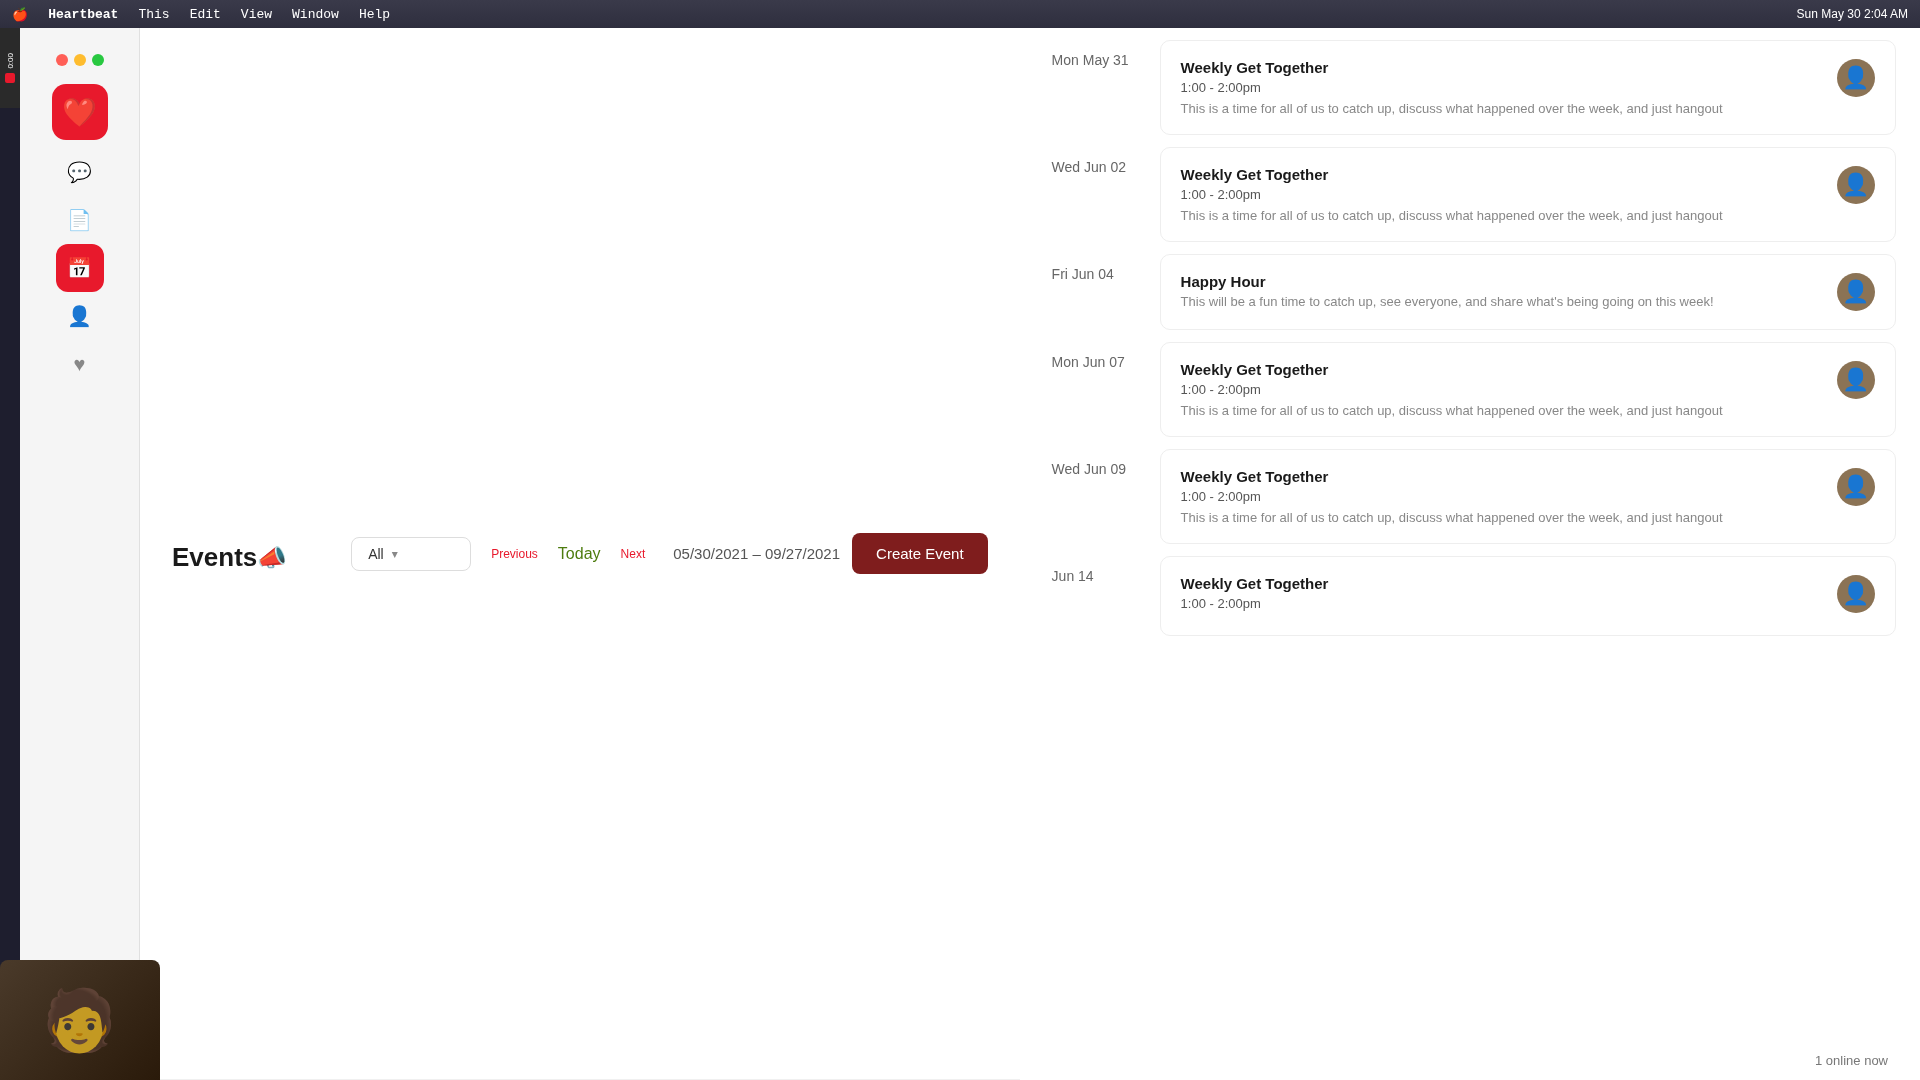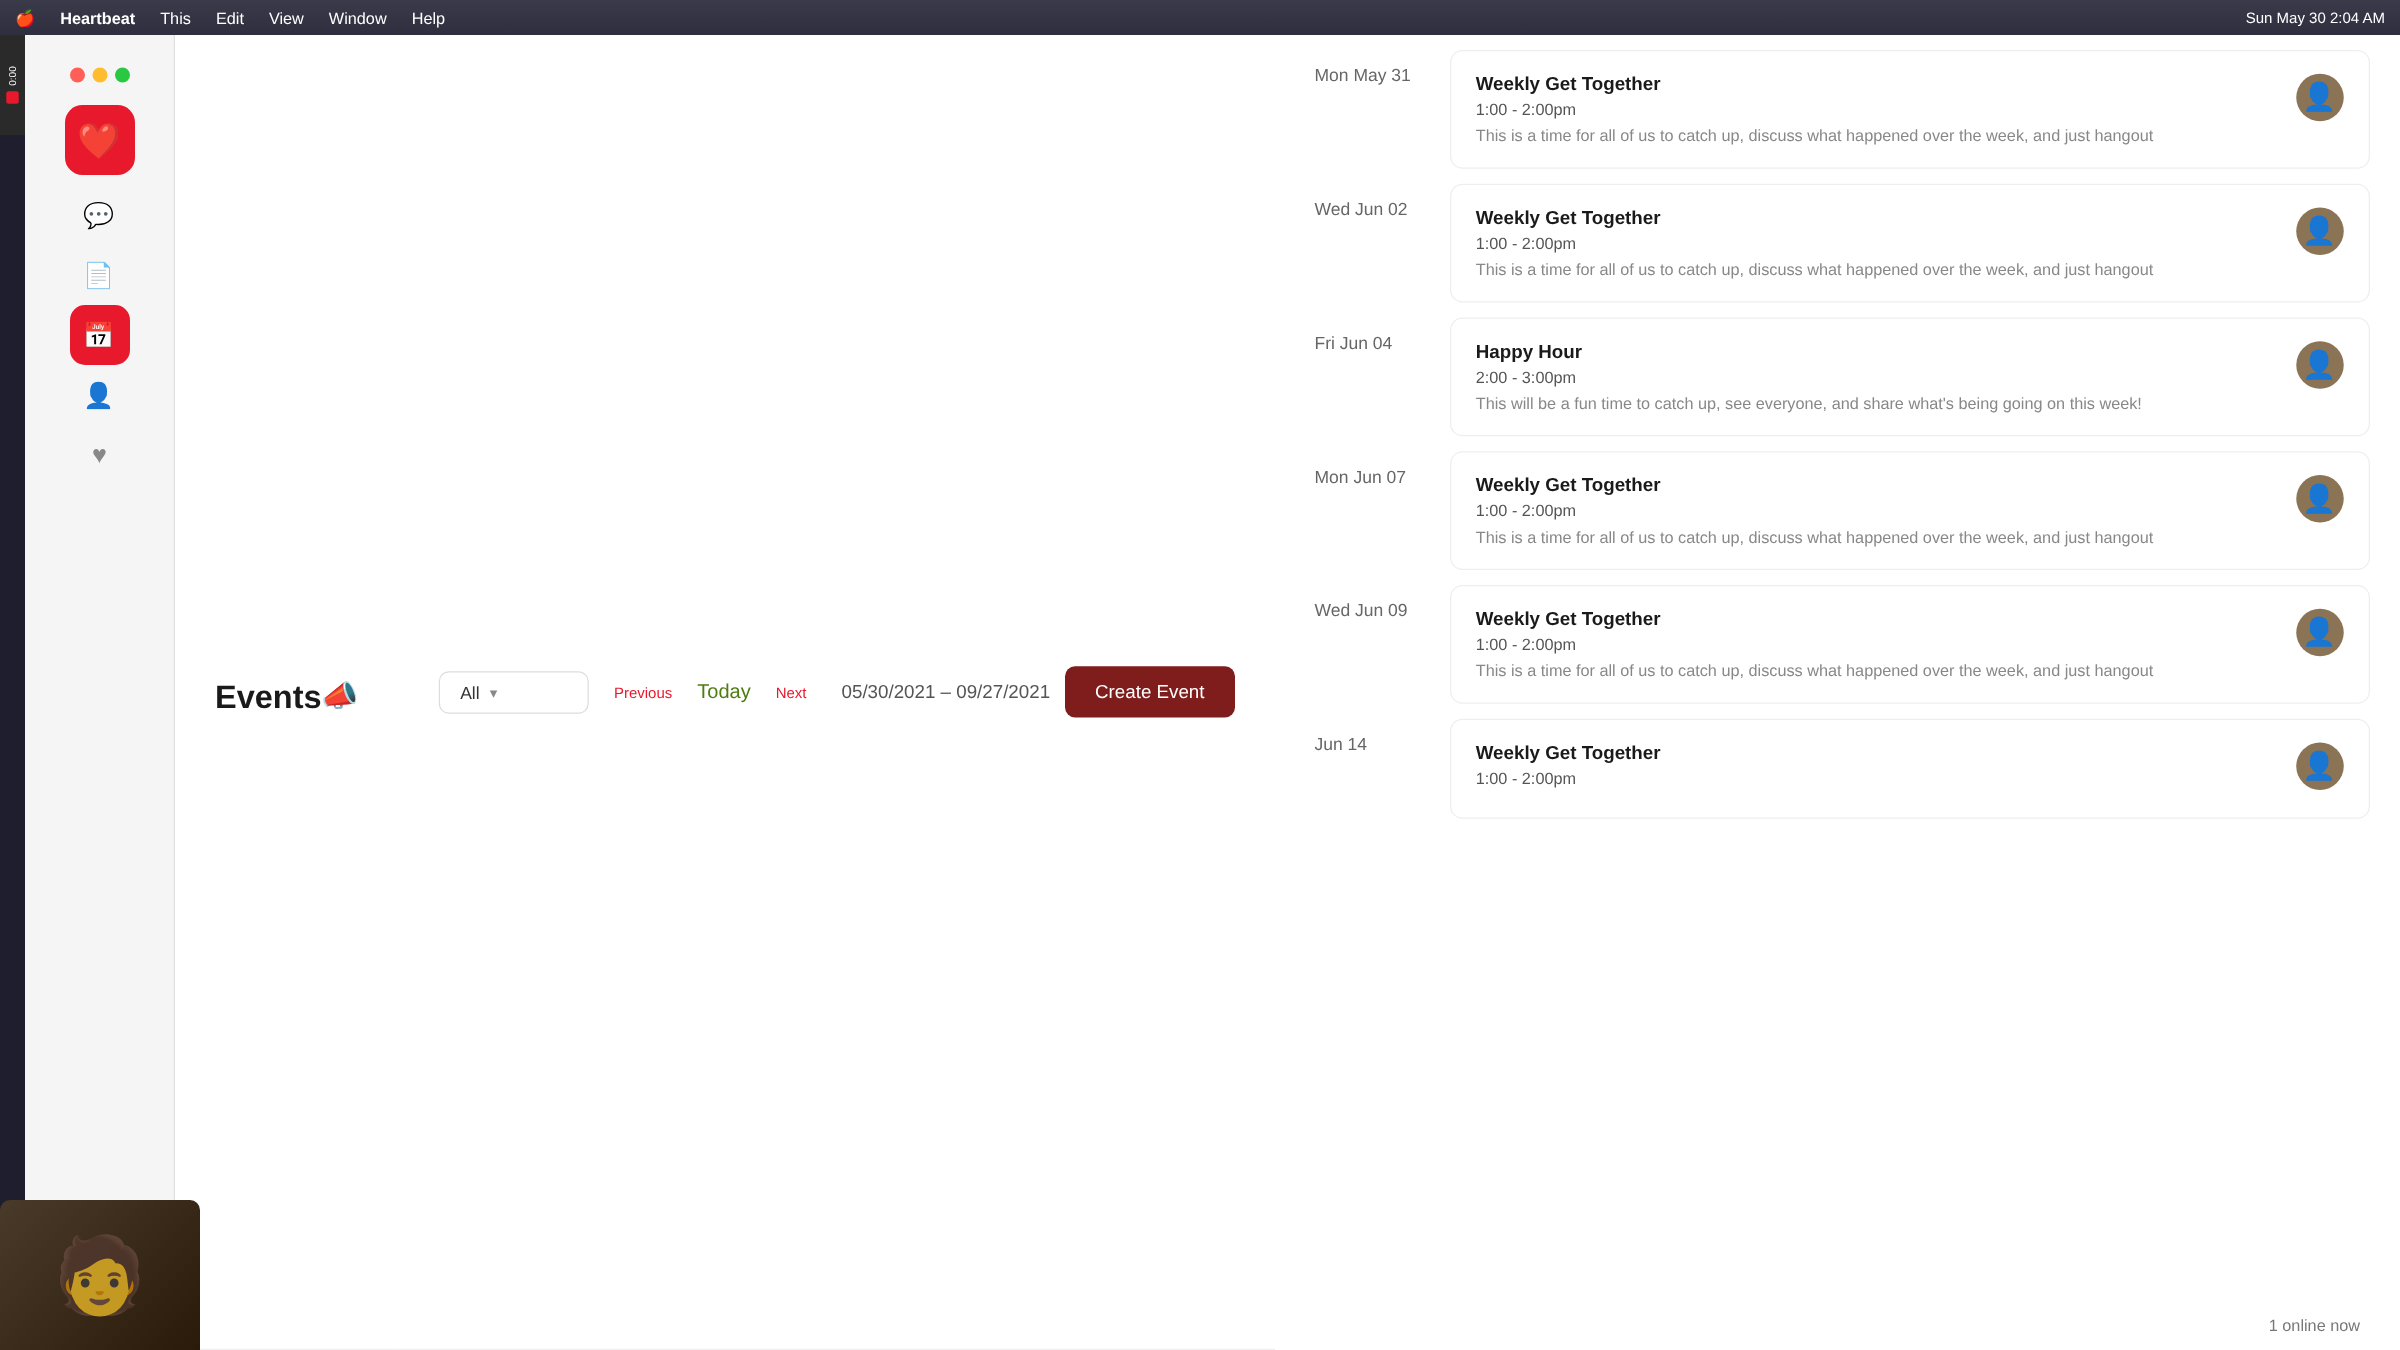--- a/index.html
+++ b/index.html
@@ -18,21 +18,21 @@
       height: 28px;
       background: linear-gradient(180deg, #3a3a4a 0%, #2e2e3e 100%);
       display: flex;
       align-items: center;
       padding: 0 12px;
       gap: 20px;
       flex-shrink: 0;
       color: #fff;
       font-size: 13px;
     }
-    .menubar-item { cursor: default; font-weight: 500; }
+    .menubar-item { cursor: default; font-weight: 500; font-family: Liberation Mono, monospace; }
     .menubar-item.bold { font-weight: 700; }
     .menubar-right {
       margin-left: auto;
       display: flex;
       align-items: center;
       gap: 10px;
       font-size: 12px;
     }
 
     
@@ -412,21 +412,20 @@
               <div class="event-desc">This is a time for all of us to catch up, discuss what happened over the week, and just hangout</div>
             </div>
             <div class="event-avatar" style="background: rgb(139, 115, 85); font-size: 22px;">👤</div>
           </div>
         </div>
         <div class="event-day-group">
           <div class="event-day-label">Fri Jun 04</div>
           <div class="event-card">
             <div class="event-info">
               <div class="event-title">Happy Hour</div>
-              <div class="event-time">2:00 - 3:00pm</div>
               <div class="event-desc">This will be a fun time to catch up, see everyone, and share what's being going on this week!</div>
             </div>
             <div class="event-avatar" style="background: rgb(139, 115, 85); font-size: 22px;">👤</div>
           </div>
         </div>
         <div class="event-day-group">
           <div class="event-day-label">Mon Jun 07</div>
           <div class="event-card">
             <div class="event-info">
               <div class="event-title">Weekly Get Together</div>

